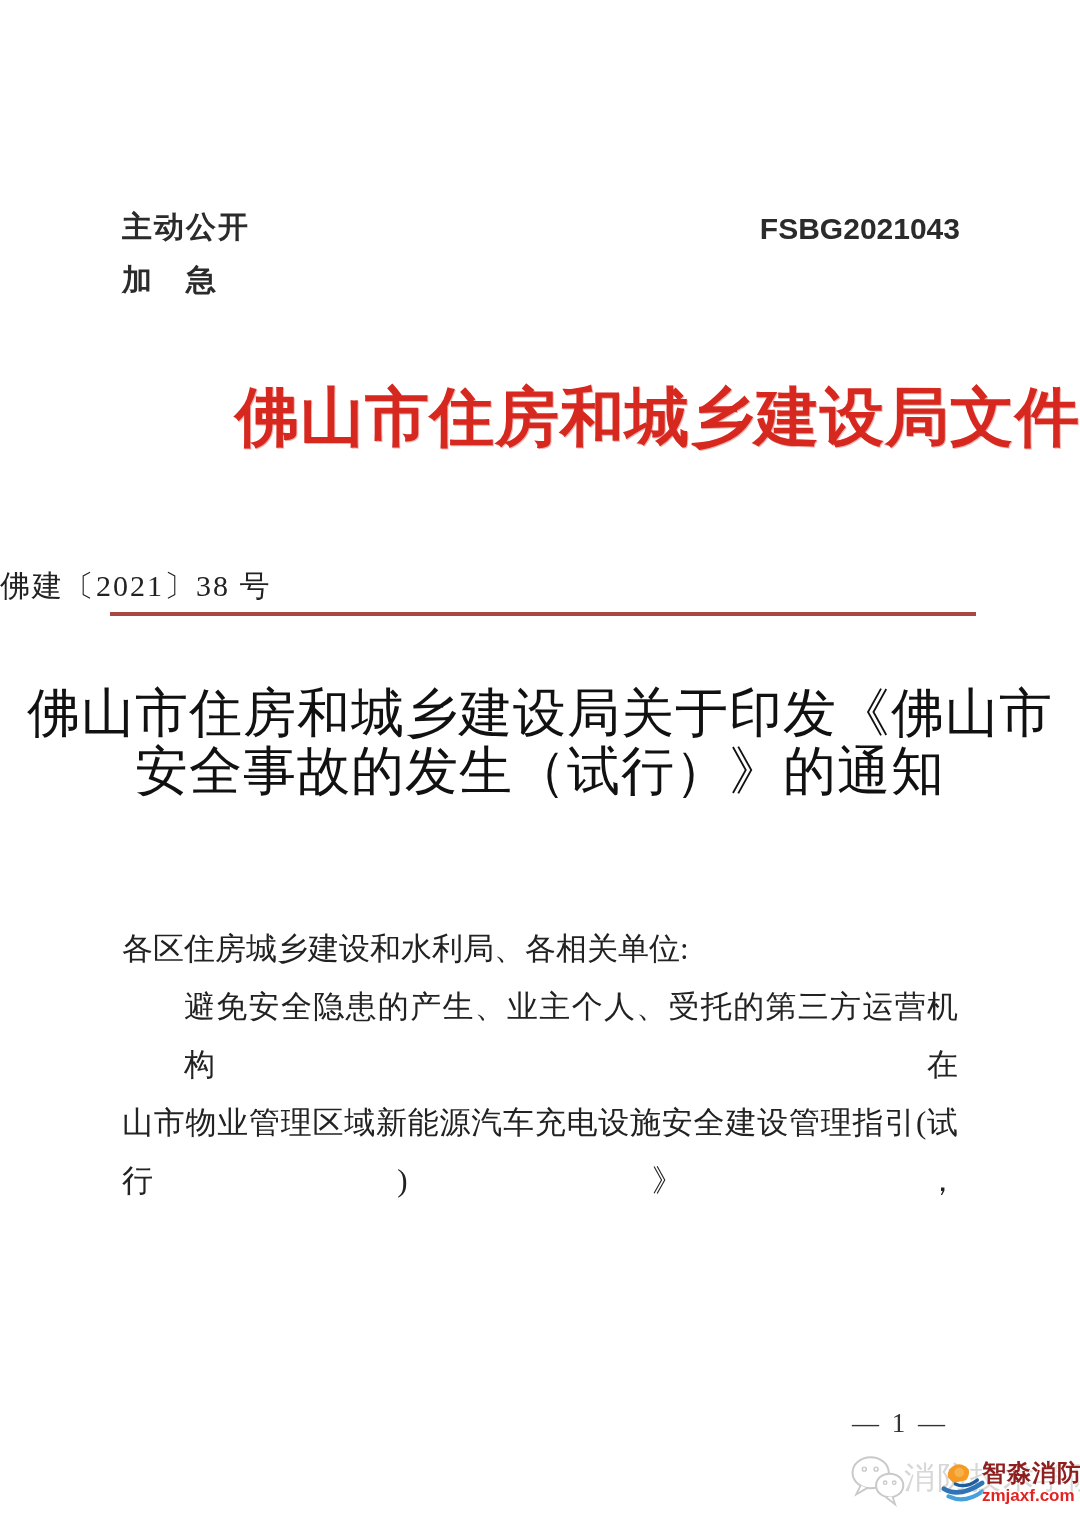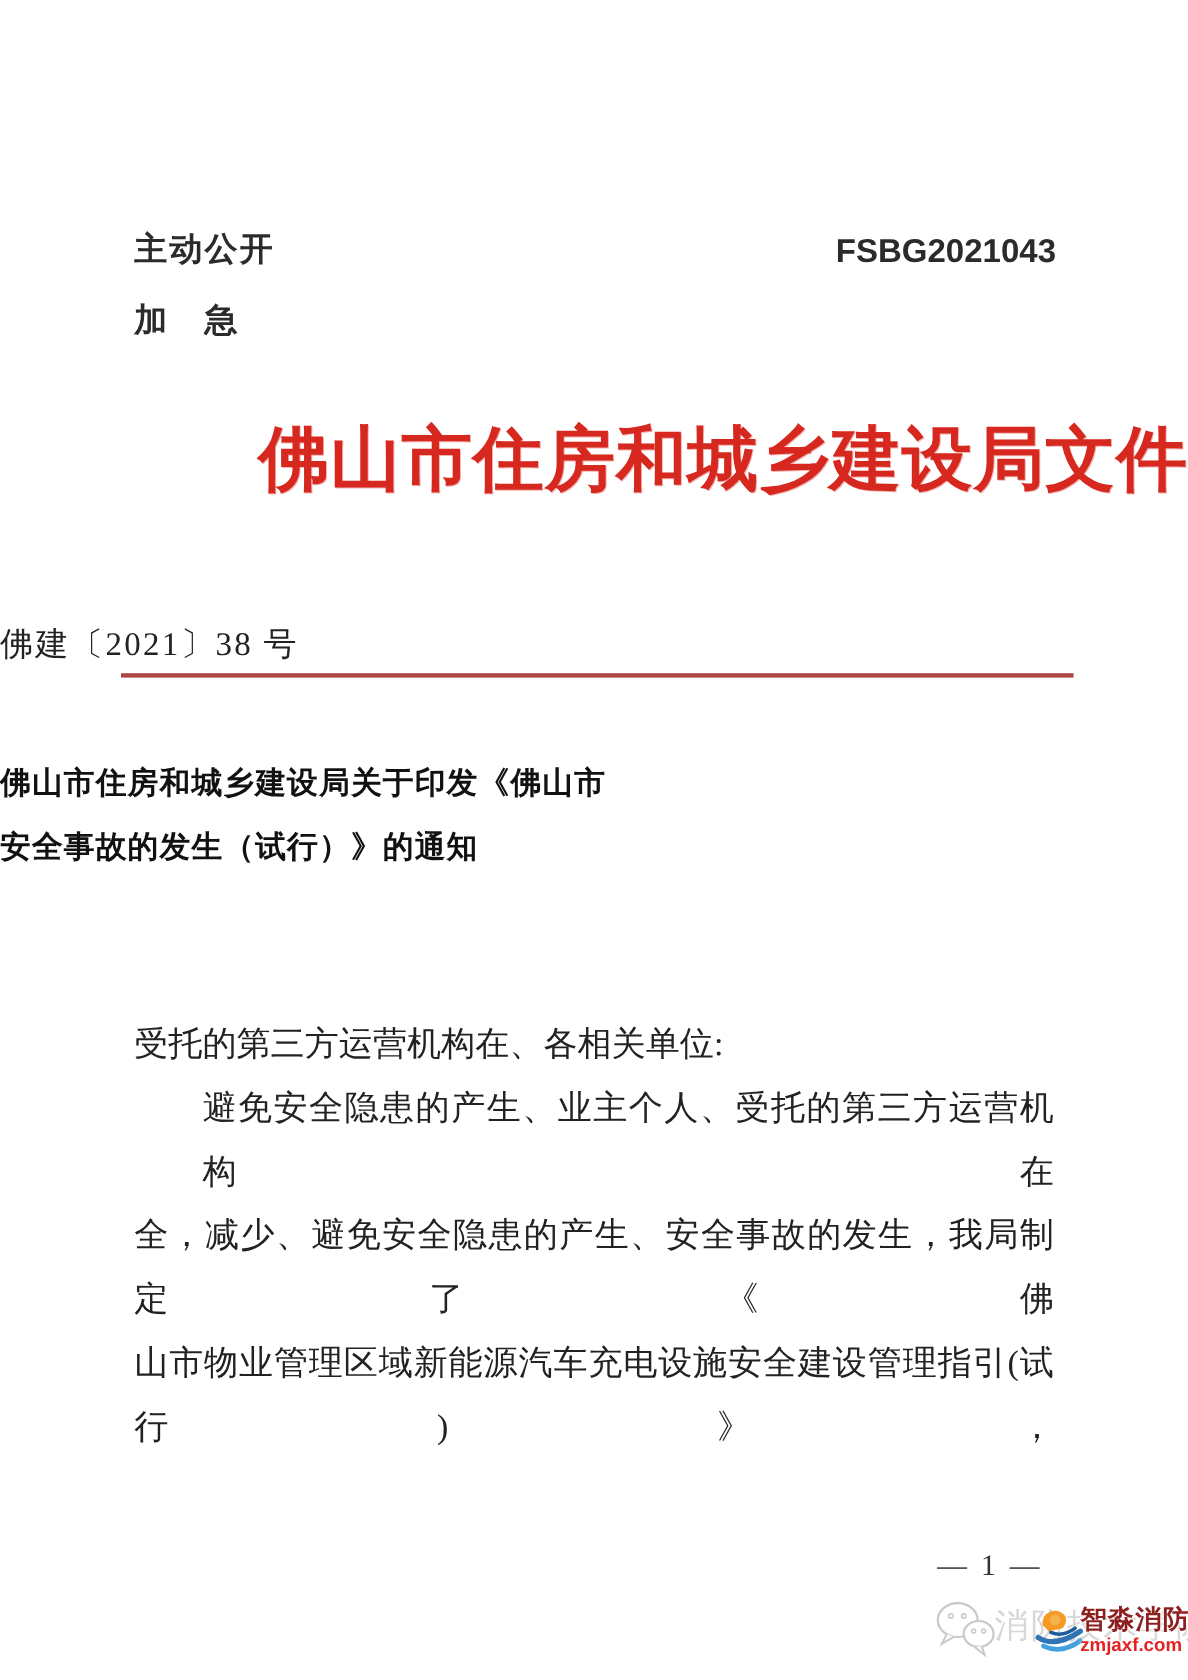--- a/index.html
+++ b/index.html
@@ -14,21 +14,21 @@
   
   .meta{
     position:absolute;
     font-family:"Liberation Sans","DejaVu Sans",sans-serif;
     font-weight:bold;
     font-size:30px;
     line-height:44px;
     color:#2b2b2b;
   }
   #meta-classification{left:122px;top:205px;letter-spacing:2px;}
-  #meta-urgency{left:122px;top:270px;letter-spacing:2px;font-family:Liberation Serif, serif;}
+  #meta-urgency{left:122px;top:258px;letter-spacing:2px;font-family:Liberation Serif, serif;}
   #meta-code{right:120px;top:207px;letter-spacing:0;font-weight:600;}
   
   #banner{
     position:absolute;left:0;top:368px;width:100%;
     text-align:right;
     font-size:64px;font-weight:900;
     letter-spacing:1px;
     color:#d6281f;
     line-height:100px;
     text-shadow:1px 1px 0 rgba(214,40,31,.35);
@@ -40,22 +40,22 @@
     letter-spacing:2px;
   }
   
   #red-rule{
     position:absolute;left:110px;top:612px;width:866px;height:4px;
     background:#a94743;border:none;margin:0;
   }
   
   #doc-title{
     position:absolute;left:0;top:684px;width:100%;
-    text-align:left;
-    font-size:28px;font-weight:bold;
+    text-align:center;
+    font-size:53px;font-weight:normal;
     line-height:58px;color:#111;
     letter-spacing:1px;
   }
   
   #body-block{
     position:absolute;left:122px;top:920px;width:836px;
     font-size:31px;line-height:58px;color:#222;
   }
   .body-line{white-space:nowrap;}
   .fill{
@@ -108,23 +108,22 @@
   <div id="doc-number">佛建〔2021〕38 号</div>
 
   <div id="red-rule"></div>
 
   <div id="doc-title">
     <div>佛山市住房和城乡建设局关于印发《佛山市</div>
     <div>安全事故的发生（试行）》的通知</div>
   </div>
 
   <div id="body-block">
-    <div class="body-line">受托的第三方运营机构在、各相关单位:</div>
+    <div class="body-line">各区住房城乡建设和水利局、各相关单位:</div>
     <div class="body-line fill indent">避免安全隐患的产生、业主个人、受托的第三方运营机构在</div>
-    <div class="body-line fill">全，减少、避免安全隐患的产生、安全事故的发生，我局制定了《佛</div>
     <div class="body-line fill">山市物业管理区域新能源汽车充电设施安全建设管理指引(试行)》，</div>
 
   </div>
 
   <div id="page-number">— 1 —</div>
 
   <div id="watermark">
     <span id="wm-wechat">
       <svg width="58" height="56" viewBox="0 0 64 60">
         <ellipse cx="25" cy="22" rx="20" ry="17" fill="#ffffff" stroke="#c9c9c9" stroke-width="2.2"></ellipse>

